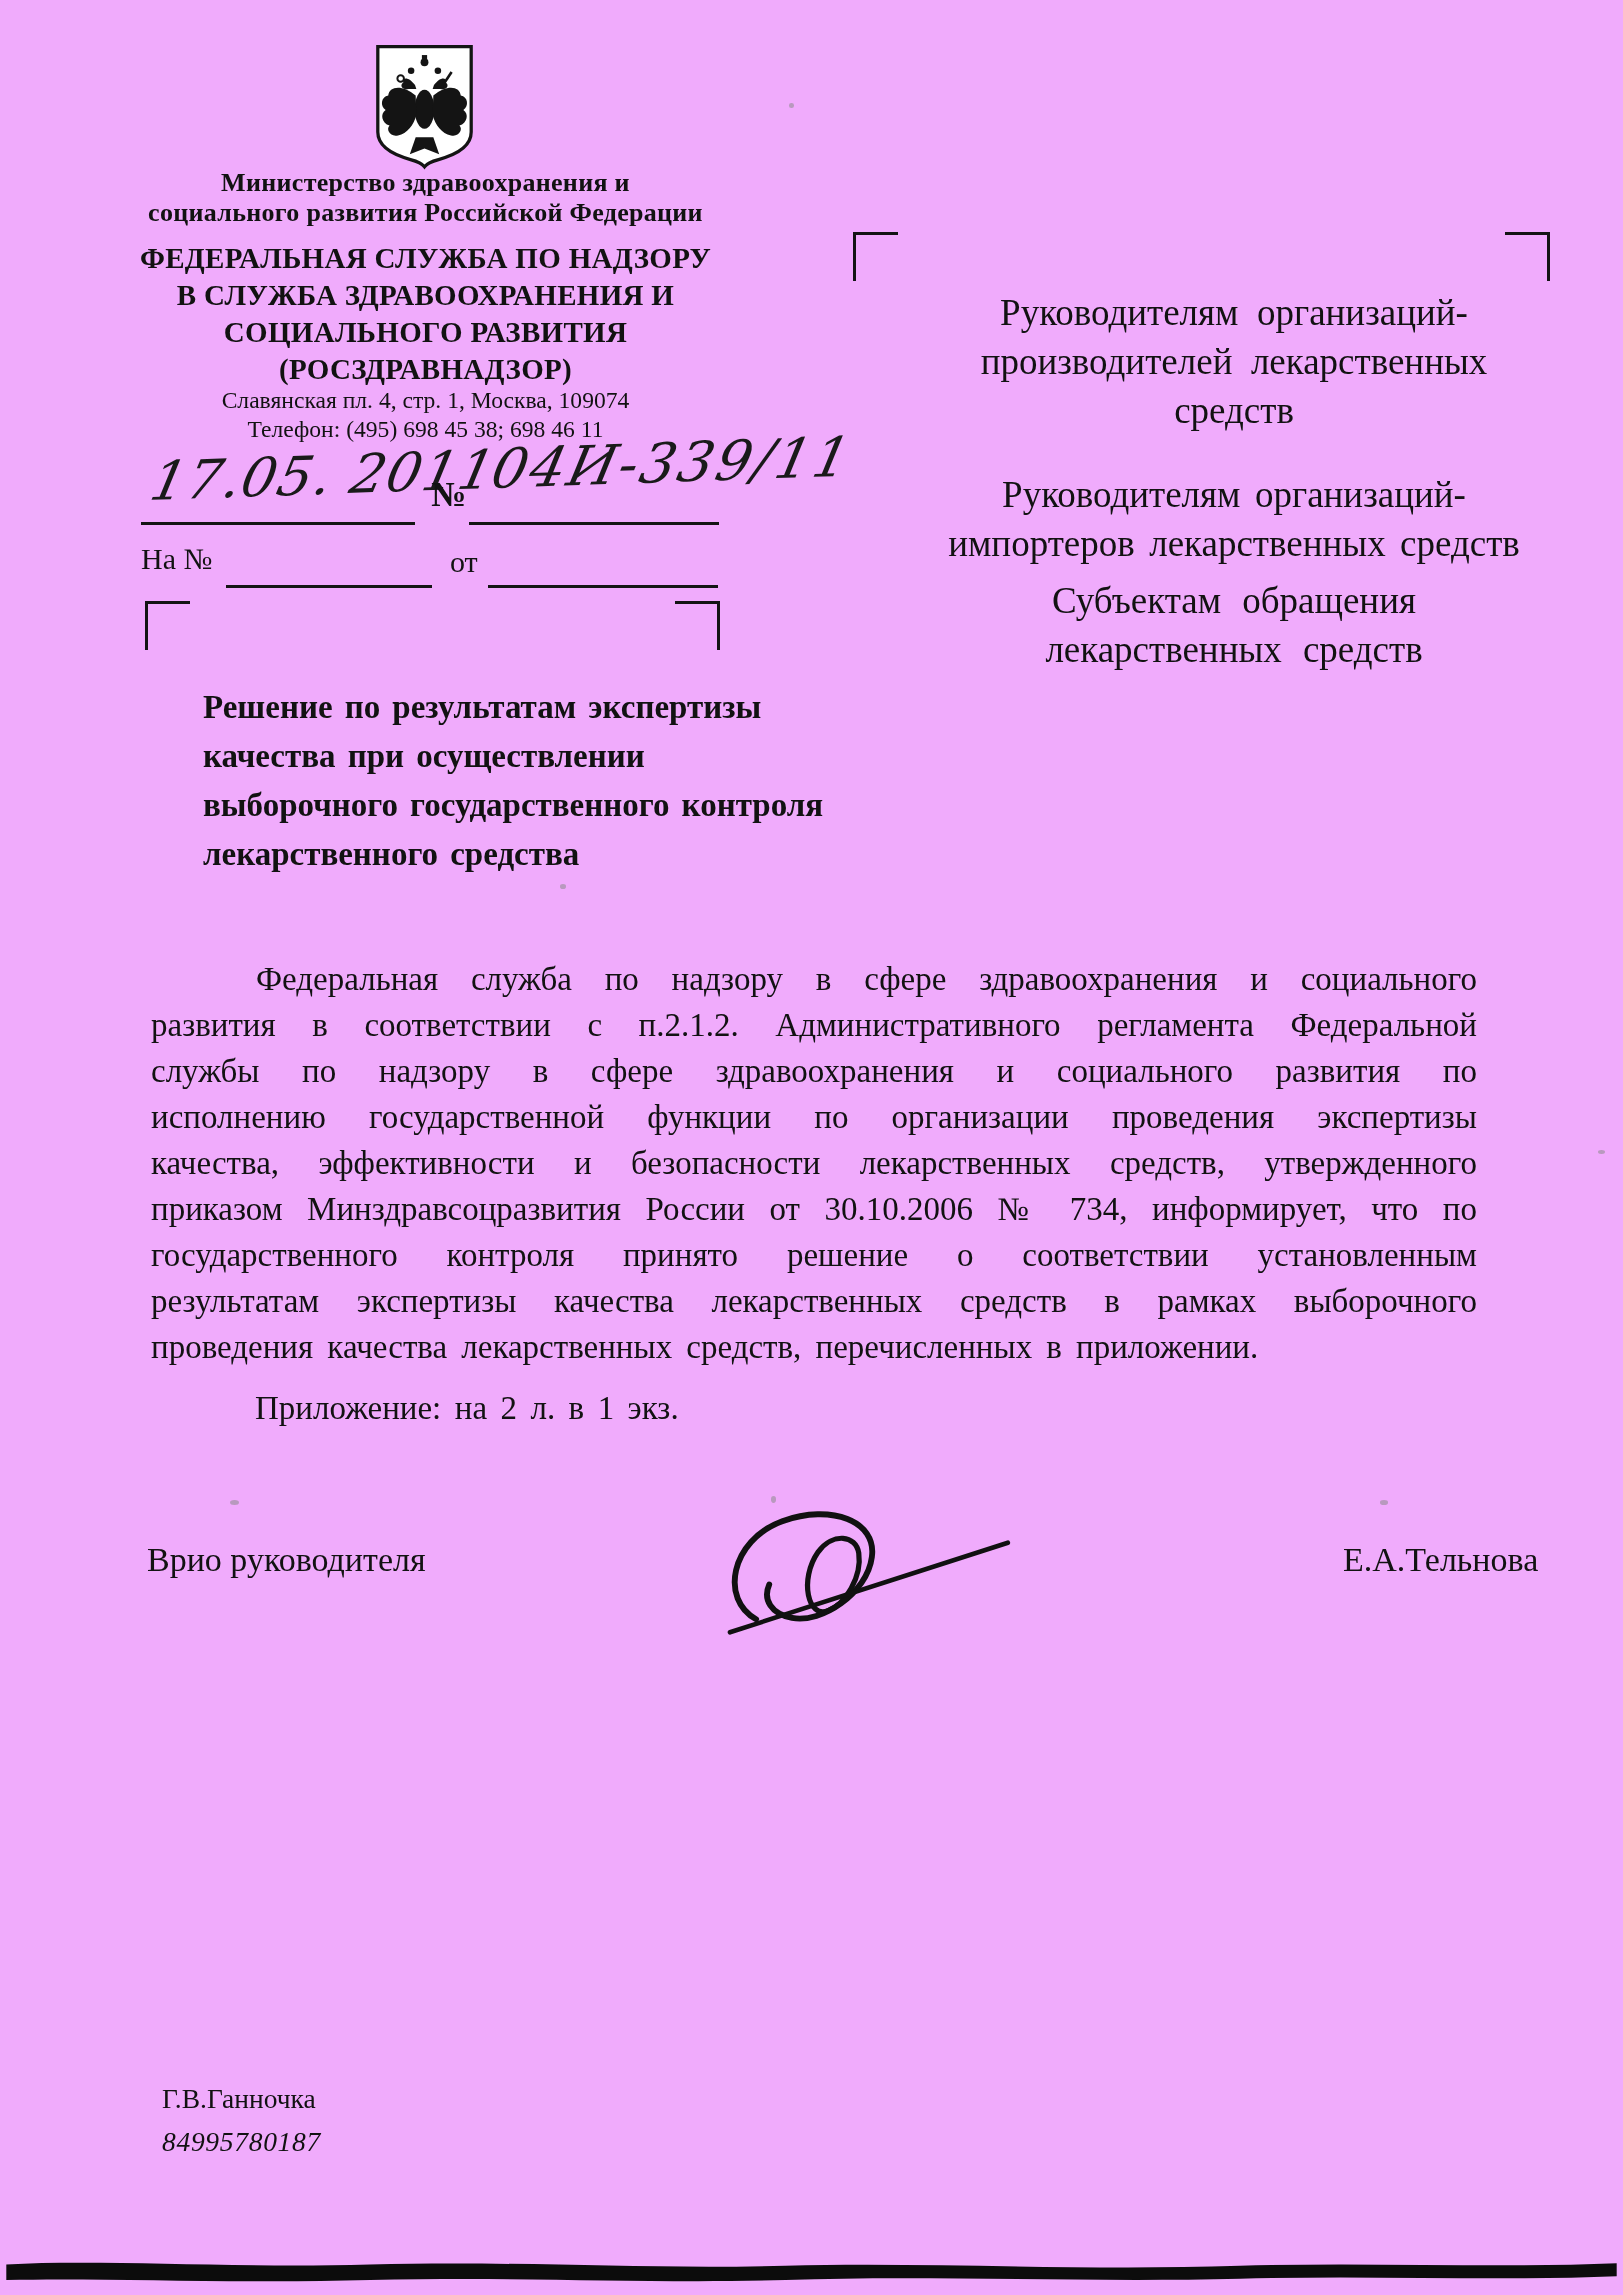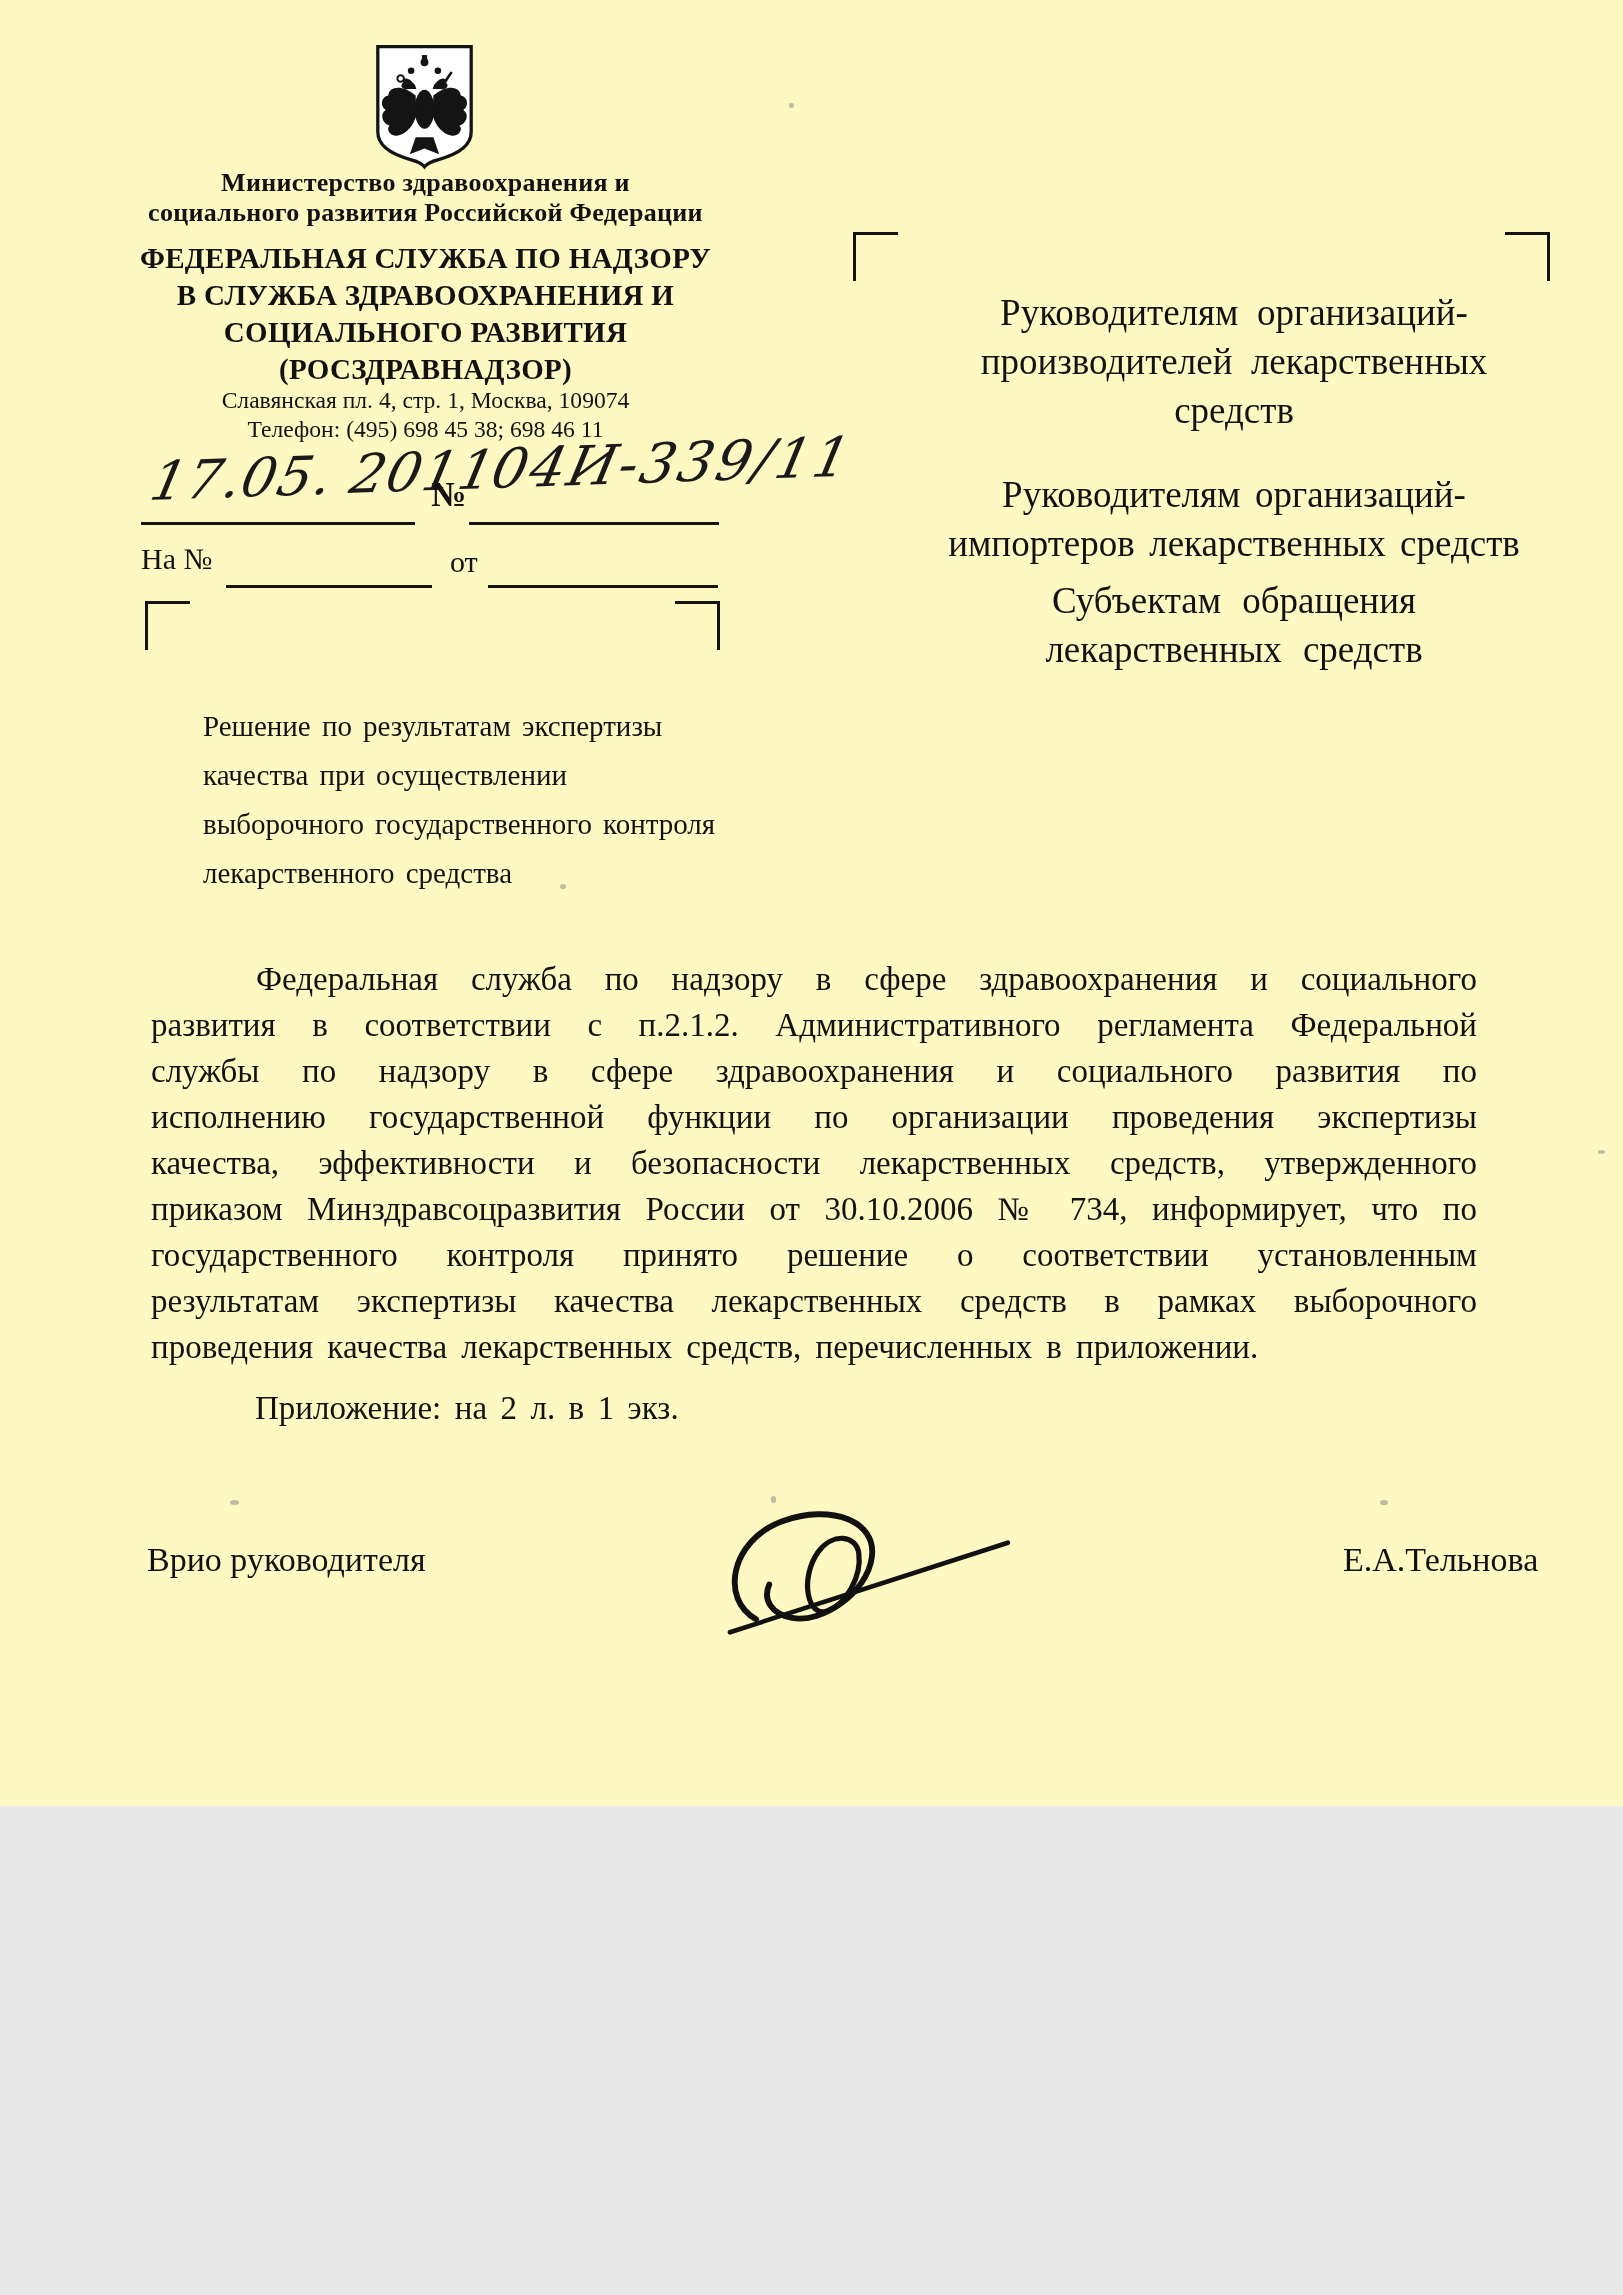--- a/index.html
+++ b/index.html
@@ -1,19 +1,19 @@
 <!DOCTYPE html>
 <html style="font-size:10.5px"><head>
 <meta charset="utf-8">
 <style>
   html,body{margin:0;padding:0;background:#e8e8e8;}
   .page{
     position:relative;
-    width:1623px;height:1806px;
-    background:#fef9c3;
+    width:1623px;height:2295px;
+    background:#f0abfc;
     font-family:"Liberation Serif","DejaVu Serif",serif;
     color:#121212;
     overflow:hidden;
   }
   .abs{position:absolute;}
   
   .lh{left:98px;width:655px;text-align:center;line-height:1.15;}
   .ministry{top:168px;font-size:26px;font-weight:bold;letter-spacing:0.3px;}
   .service{top:240px;font-size:29px;font-weight:bold;line-height:37px;letter-spacing:0.3px;}
   .addrline{top:387px;font-size:23.6px;}
@@ -46,21 +46,21 @@
   .cb1{left:145px;top:601px;}
   .cb2{left:675px;top:601px;}
   .cb3{left:853px;top:232px;}
   .cb4{left:1505px;top:232px;}
   
   .addressees{left:884px;width:700px;text-align:center;font-size:37px;line-height:49px;}
   .a1{top:288px;word-spacing:9.2px;}
   .a2{top:470px;word-spacing:5.2px;}
   .a3{top:576px;word-spacing:11.8px;}
   
-  .subject{left:203px;top:702px;width:641px;font-size:29px;line-height:49px;word-spacing:3.9px;}
+  .subject{left:203px;top:683px;width:641px;font-size:33px;line-height:49px;word-spacing:3.9px;font-weight:bold;}
   
   .body{left:151px;top:956px;width:1326px;font-size:33px;line-height:46px;}
   .bl{text-align:justify;}
   .bl.just{text-align-last:justify;}
   .bl.first{text-indent:105px;}
   .bl.last{text-align:left;word-spacing:5.9px;}
   
   .attachment{left:255px;top:1390px;font-size:33px;word-spacing:5.2px;}
   
   .signer-title{left:147px;top:1541px;font-size:34px;}

